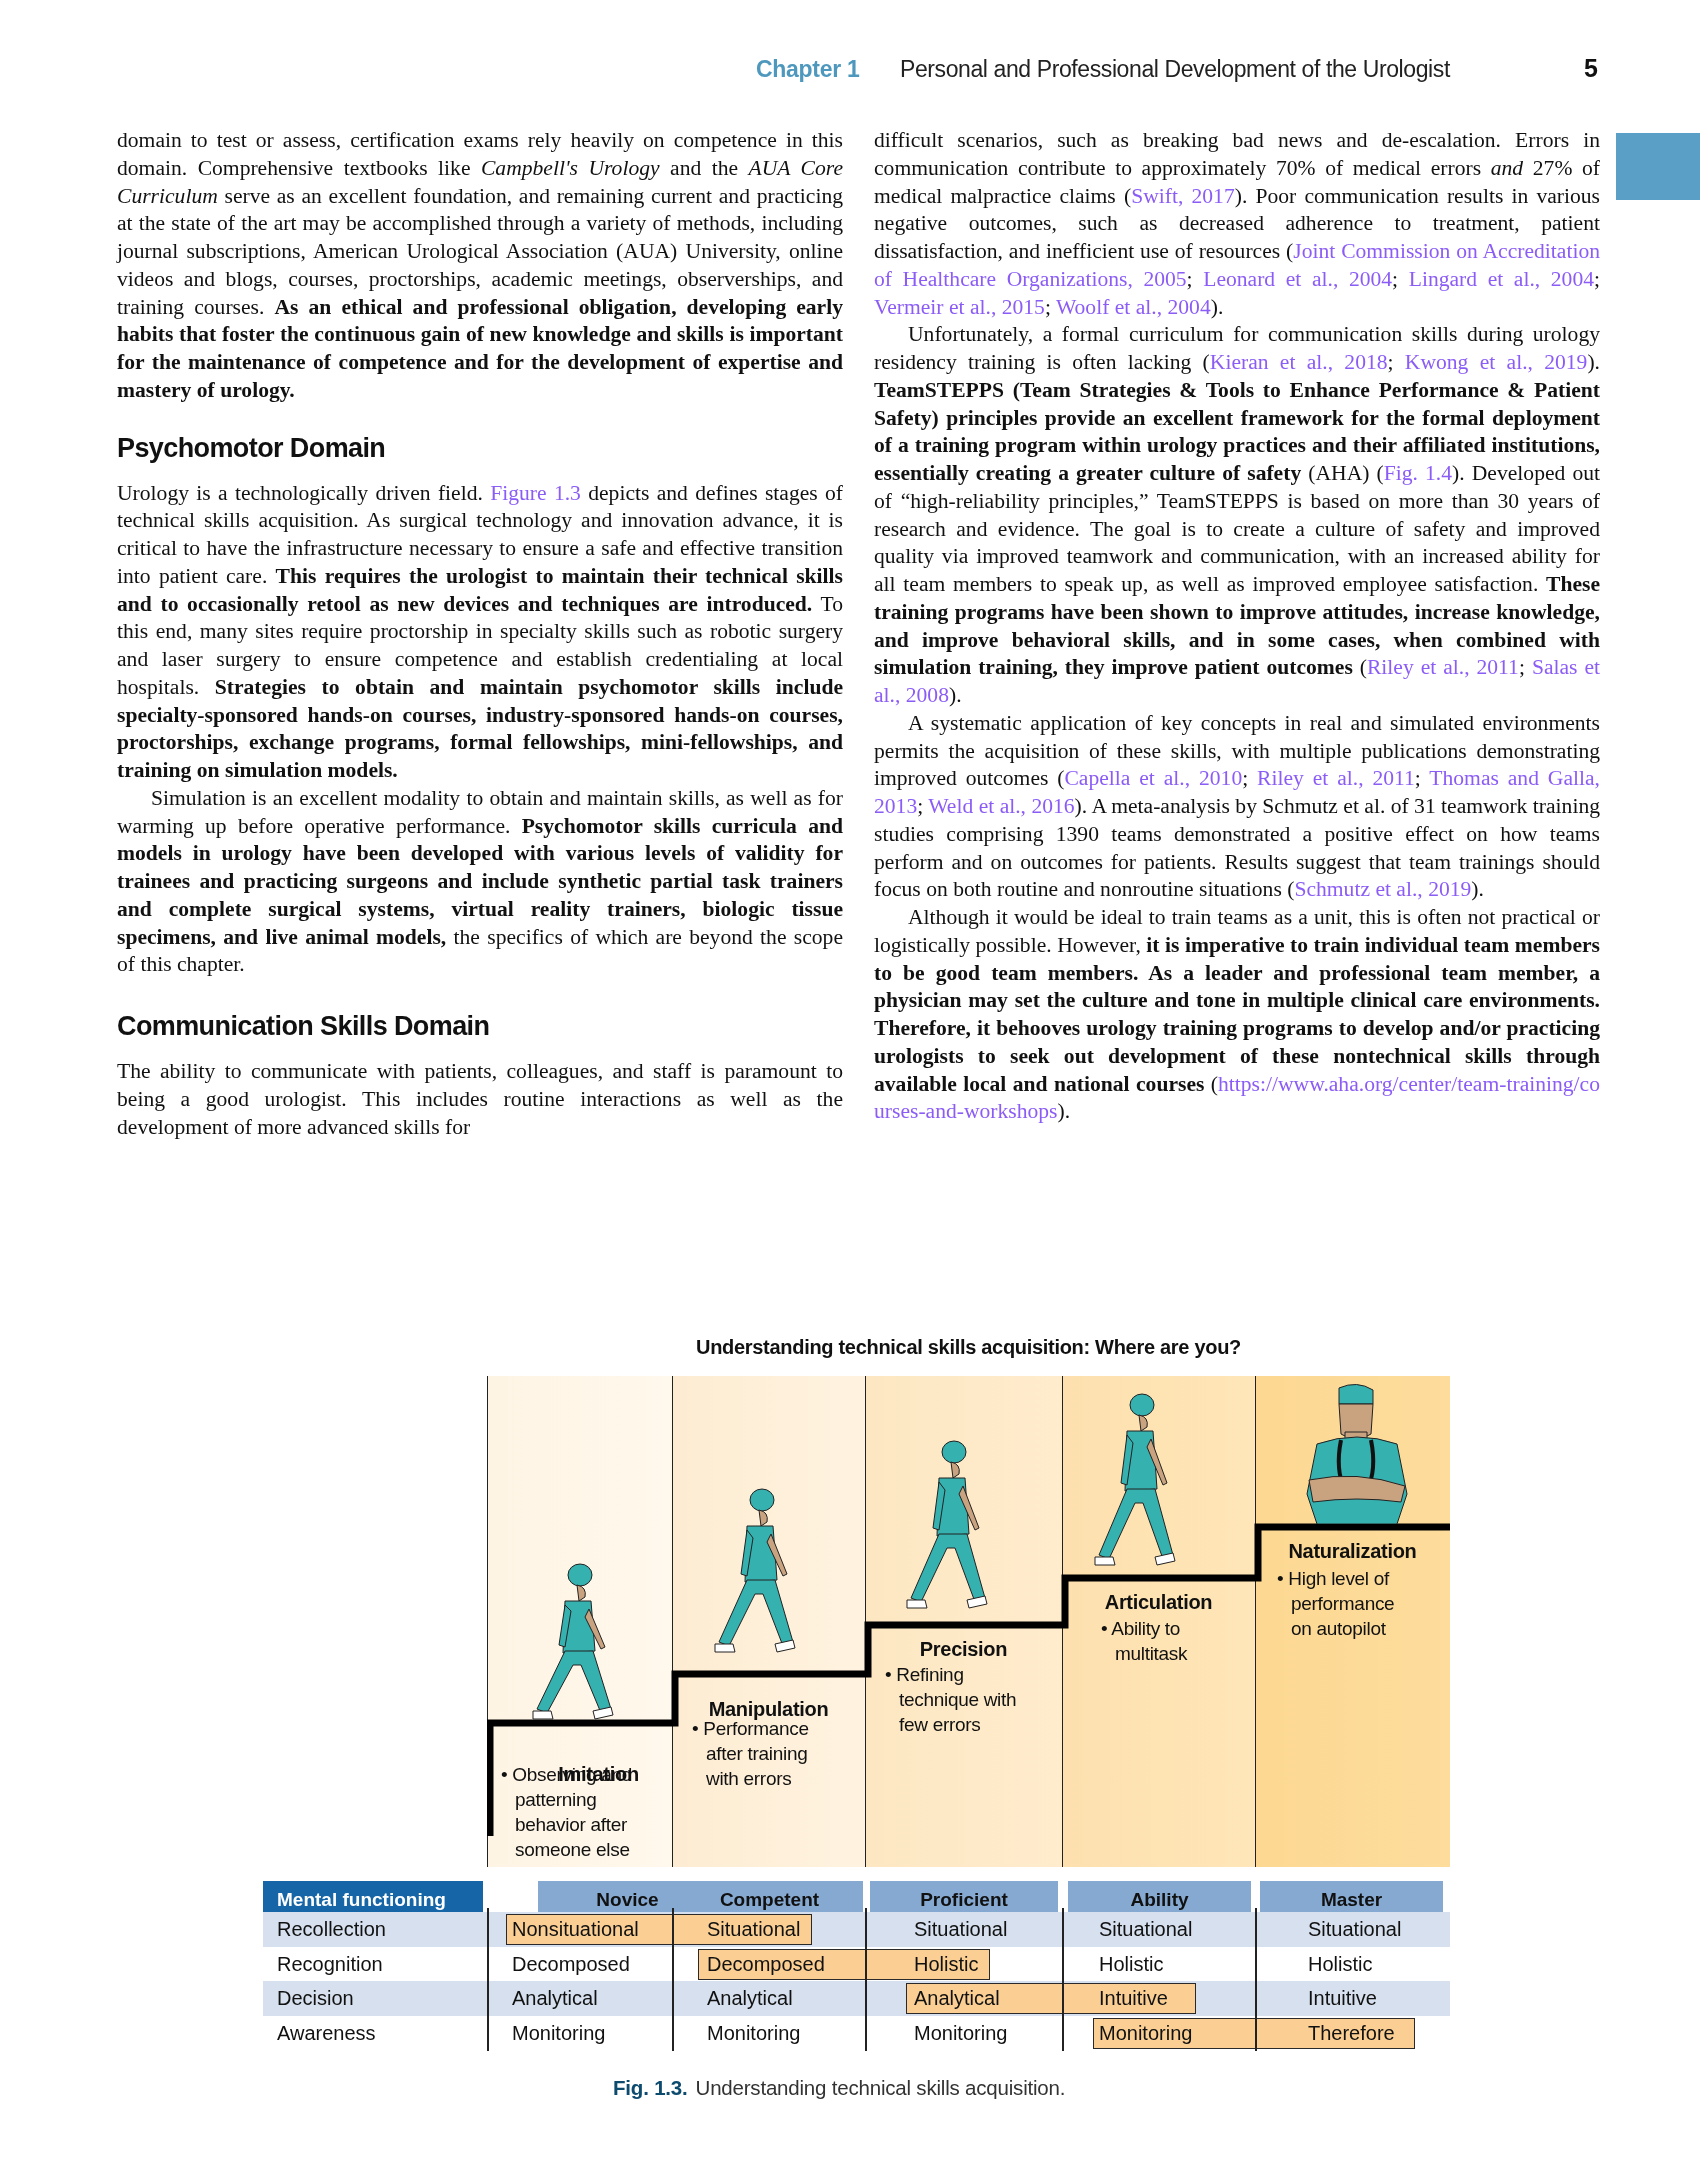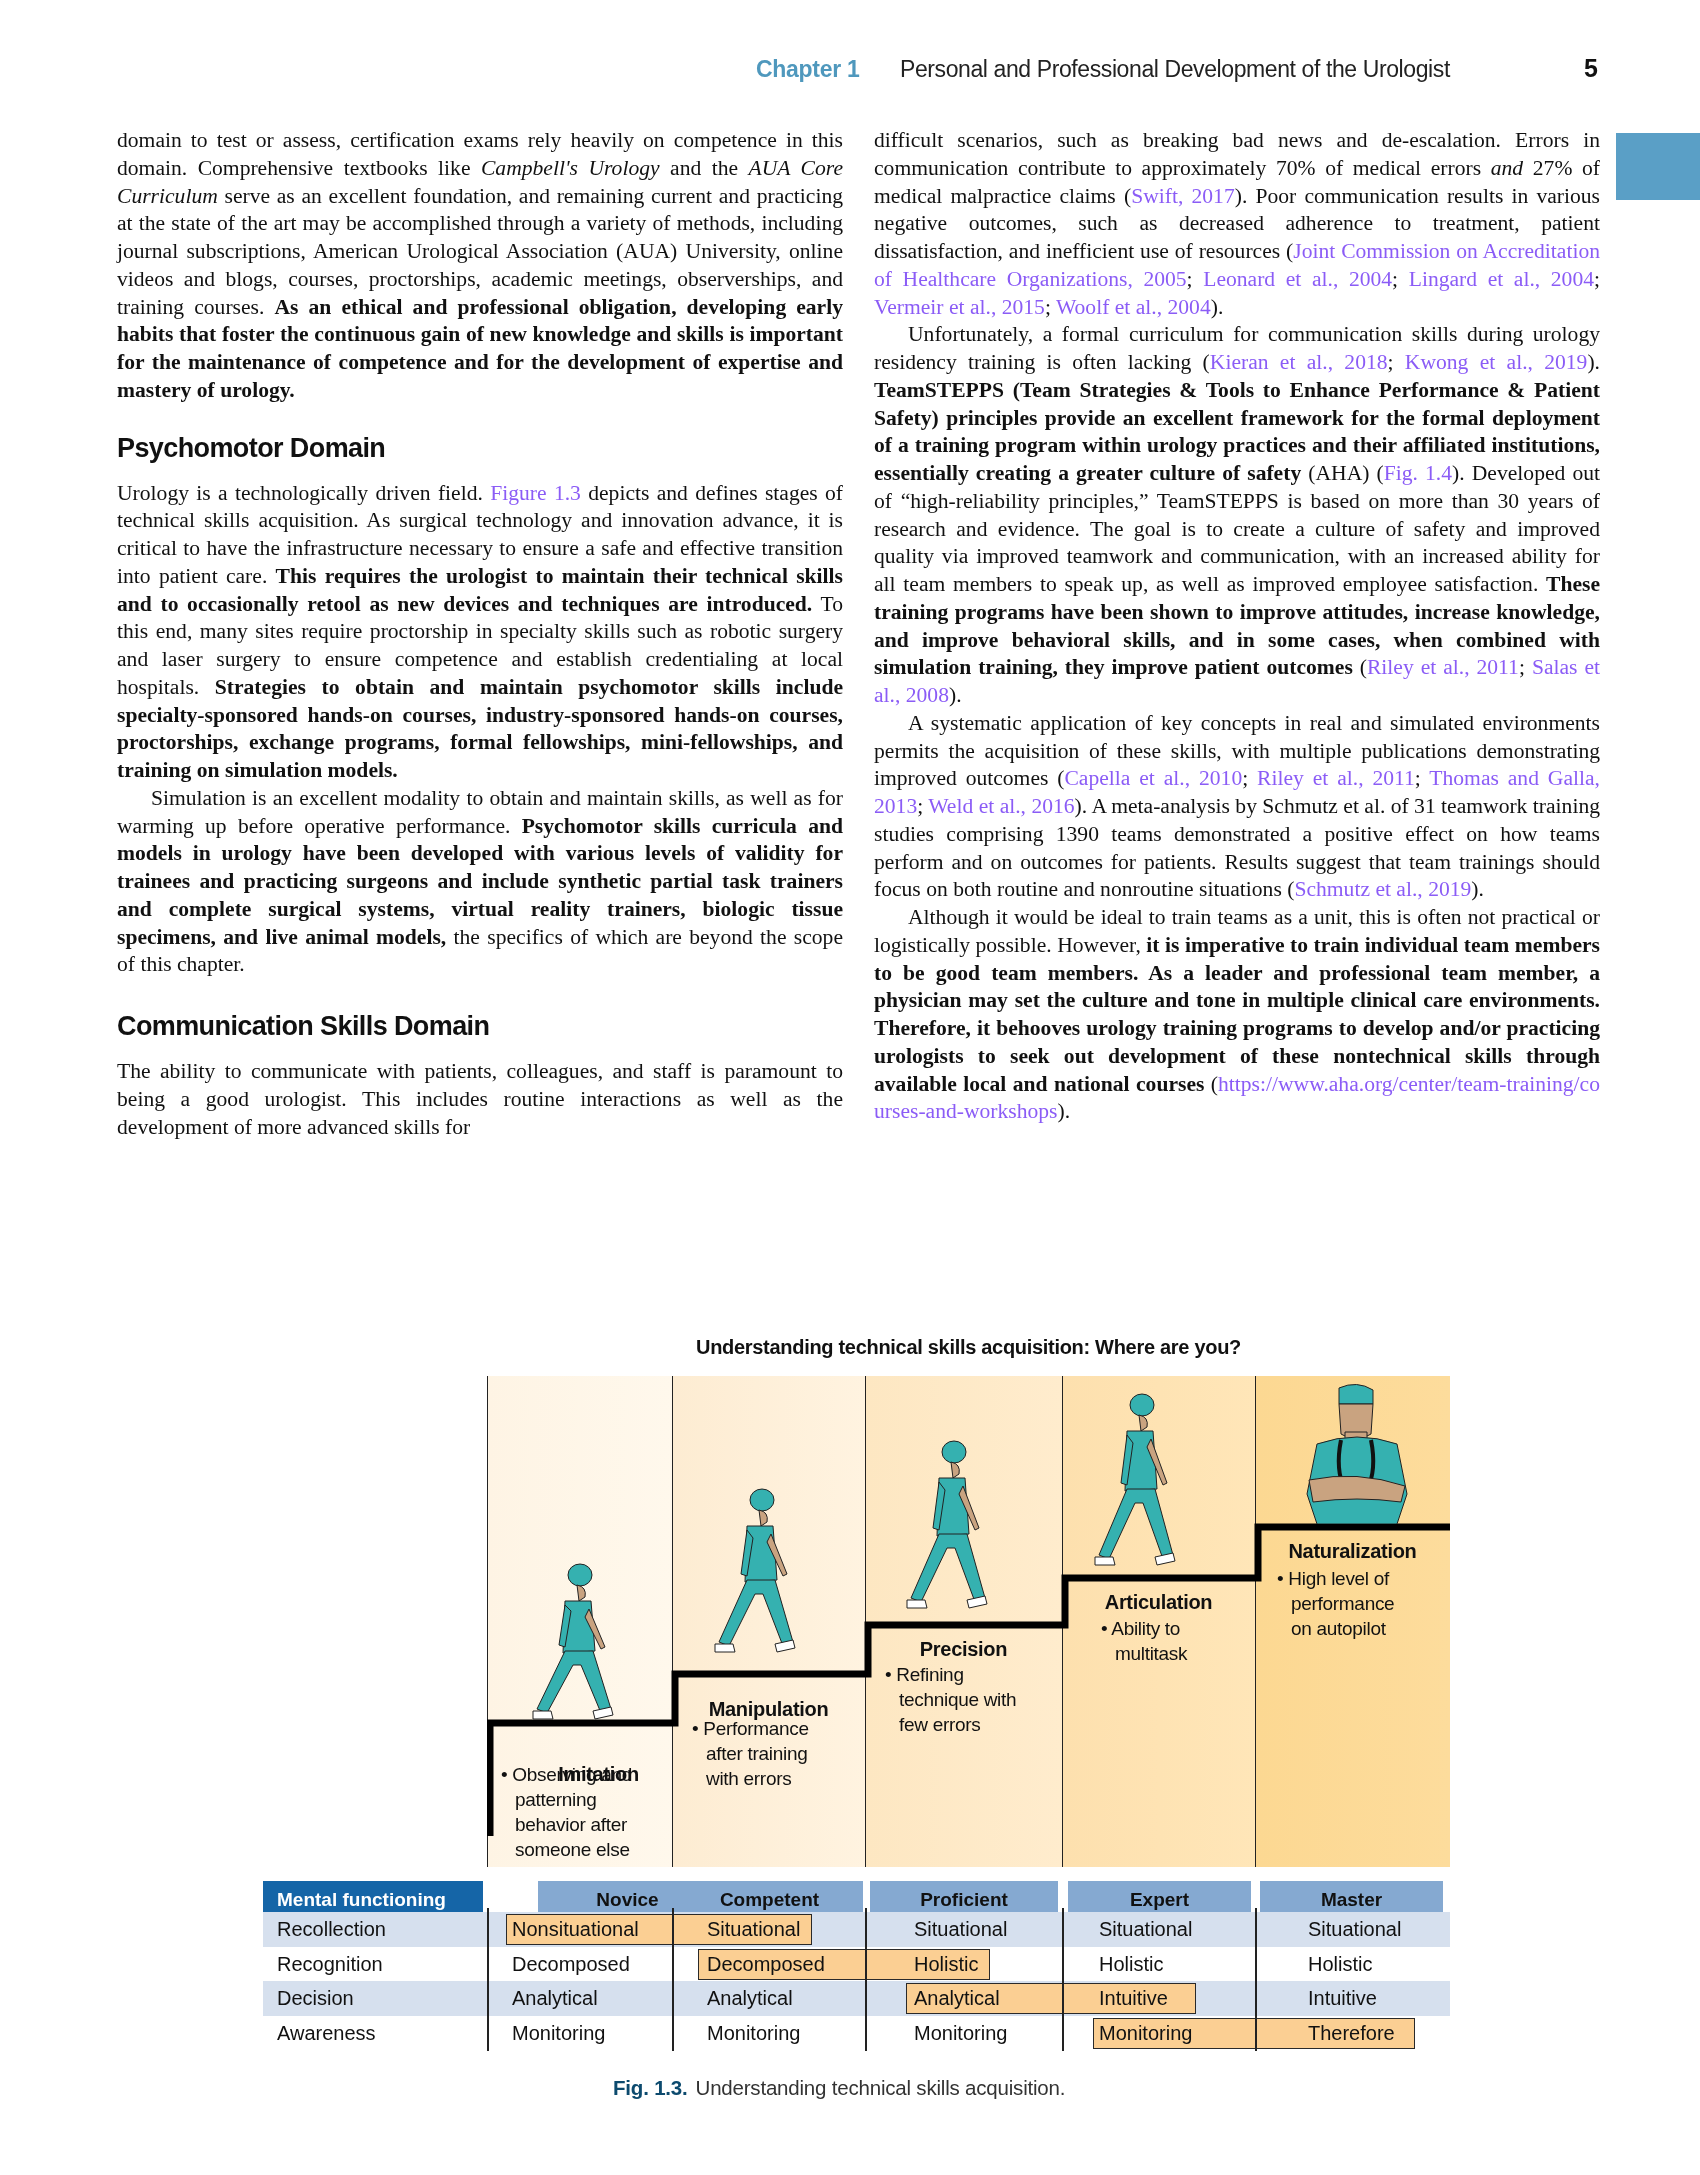--- a/index.html
+++ b/index.html
@@ -205,21 +205,21 @@
     </div>
   </div>
 </div>
 
 <div class="mtable">
   <div class="mhead" style="left:0;width:1187px;">
     <div class="cell label-h">Mental functioning</div>
     <div class="cell stage-h" style="left:229px;width:179px;margin-left:46px;">Novice</div>
     <div class="cell stage-h" style="left:413px;width:187px;">Competent</div>
     <div class="cell stage-h" style="left:607px;width:188px;">Proficient</div>
-    <div class="cell stage-h" style="left:805px;width:183px;">Expert</div>
+    <div class="cell stage-h" style="left:805px;width:183px;">Ability</div>
     <div class="cell stage-h" style="left:997px;width:183px;">Master</div>
   </div>
 
   <div class="mrow shade" style="top:45px;"></div>
   <div class="mrow" style="top:80px;"></div>
   <div class="mrow shade" style="top:114px;"></div>
   <div class="mrow" style="top:149px;"></div>
 
   <div class="hl" style="left:243px;top:47px;width:306px;"></div>
   <div class="hl" style="left:435px;top:82px;width:292px;"></div>

